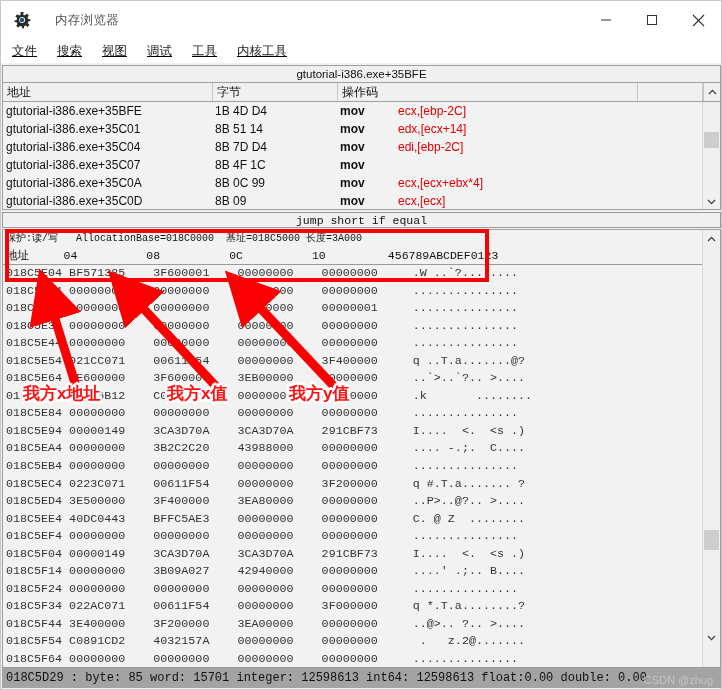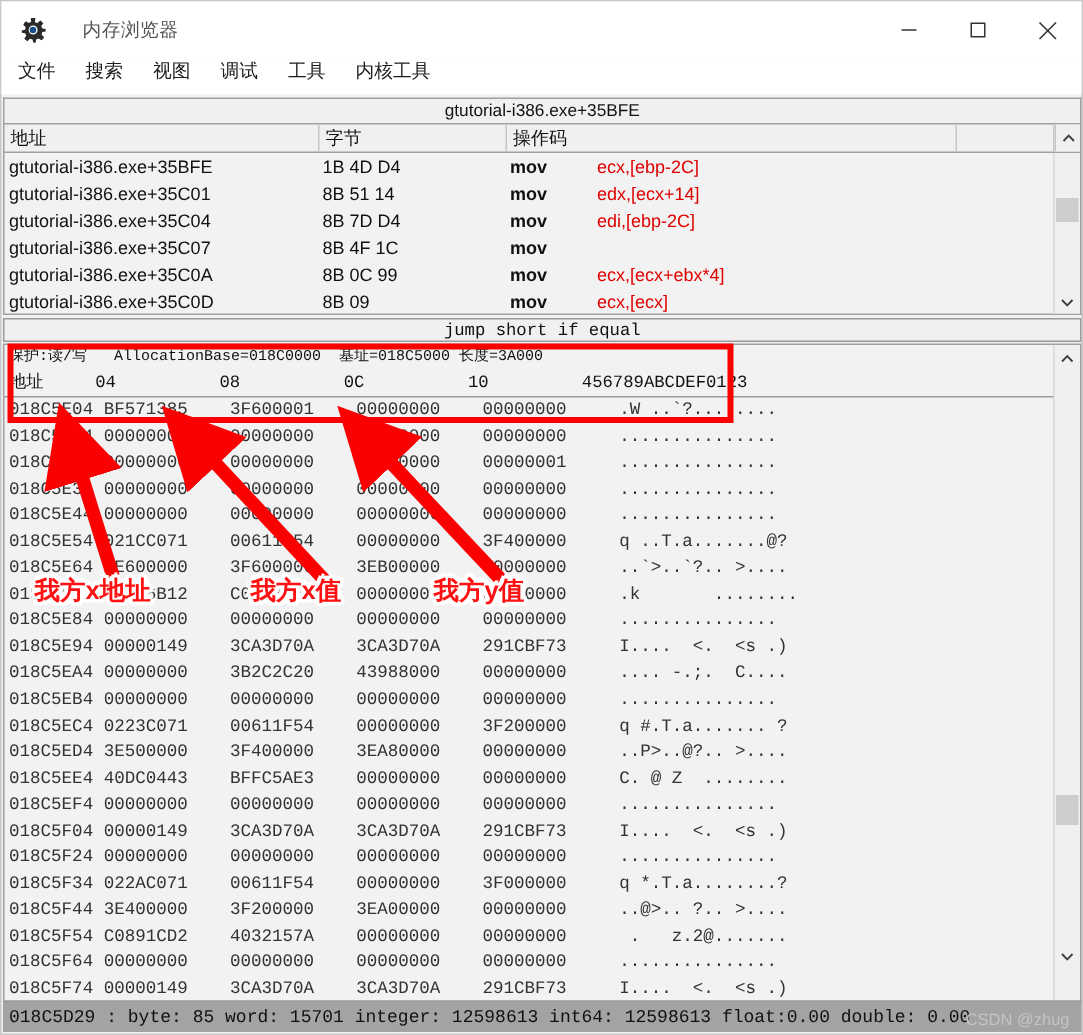--- a/index.html
+++ b/index.html
@@ -14,21 +14,21 @@
   
   .titlebar{height:38px;background:#ffffff;display:flex;align-items:center;position:relative;}
   .app-icon{width:22px;height:22px;margin-left:10px;position:relative;flex:0 0 auto;}
   .app-icon svg{display:block;}
   .title-text{margin-left:22px;font-size:12.5px;color:#555;letter-spacing:.3px;}
   .winbtns{margin-left:auto;display:flex;height:38px;}
   .winbtn{width:46px;height:38px;display:flex;align-items:center;justify-content:center;color:#333;font-size:13px;}
   .winbtn svg{display:block;}
 
   
-  .menubar{height:24px;background:#ffffff;display:flex;align-items:flex-start;padding-left:11px;}
+  .menubar{height:24px;background:#ffffff;display:flex;align-items:center;padding-left:11px;text-decoration:underline;}
   .menuitem{font-size:12.5px;color:#1b1b1b;margin-right:20px;white-space:nowrap;}
 
   
   .disasm-wrap{position:absolute;left:1px;top:64px;width:719px;height:162px;}
   .addrbar{height:16px;background:#f0f0f0;border:1px solid #a0a0a0;border-bottom:none;
            display:flex;align-items:center;justify-content:center;font-size:11.5px;color:#111;}
   .colhdr{height:20px;background:#f0f0f0;border:1px solid #a0a0a0;border-bottom:1px solid #a0a0a0;display:flex;position:relative;box-sizing:border-box;}
   .colhdr .c{font-size:12px;color:#111;padding-left:4px;display:flex;align-items:center;box-sizing:border-box;border-right:1px solid #c6c6c6;height:100%;}
   .c-addr{width:210px;}
   .c-bytes{width:125px;}
@@ -193,20 +193,21 @@
         <div class="hrow">018C5E74 C0C46B12    C0898896    00000000    00000000     .k       ........</div>
         <div class="hrow">018C5E84 00000000    00000000    00000000    00000000     ...............</div>
         <div class="hrow">018C5E94 00000149    3CA3D70A    3CA3D70A    291CBF73     I....  &lt;.  &lt;s .)</div>
         <div class="hrow">018C5EA4 00000000    3B2C2C20    43988000    00000000     .... -.;.  C....</div>
         <div class="hrow">018C5EB4 00000000    00000000    00000000    00000000     ...............</div>
         <div class="hrow">018C5EC4 0223C071    00611F54    00000000    3F200000     q #.T.a....... ?</div>
         <div class="hrow">018C5ED4 3E500000    3F400000    3EA80000    00000000     ..P&gt;..@?.. &gt;....</div>
         <div class="hrow">018C5EE4 40DC0443    BFFC5AE3    00000000    00000000     C. @ Z  ........</div>
         <div class="hrow">018C5EF4 00000000    00000000    00000000    00000000     ...............</div>
         <div class="hrow">018C5F04 00000149    3CA3D70A    3CA3D70A    291CBF73     I....  &lt;.  &lt;s .)</div>
+        <div class="hrow">018C5F14 00000000    3B09A027    42940000    00000000     ....' .;.. B....</div>
         <div class="hrow">018C5F24 00000000    00000000    00000000    00000000     ...............</div>
         <div class="hrow">018C5F34 022AC071    00611F54    00000000    3F000000     q *.T.a........?</div>
         <div class="hrow">018C5F44 3E400000    3F200000    3EA00000    00000000     ..@&gt;.. ?.. &gt;....</div>
         <div class="hrow">018C5F54 C0891CD2    4032157A    00000000    00000000      .   z.2@.......</div>
         <div class="hrow">018C5F64 00000000    00000000    00000000    00000000     ...............</div>
         <div class="hrow">018C5F74 00000149    3CA3D70A    3CA3D70A    291CBF73     I....  &lt;.  &lt;s .)</div>
         <div class="hrow">018C5F84 00000000    3AC49BA6    436D0000    00000000     ....   :..mC....</div>
       </div>
 
     <div class="vsb" style="top:0;bottom:0;height:438px;">

